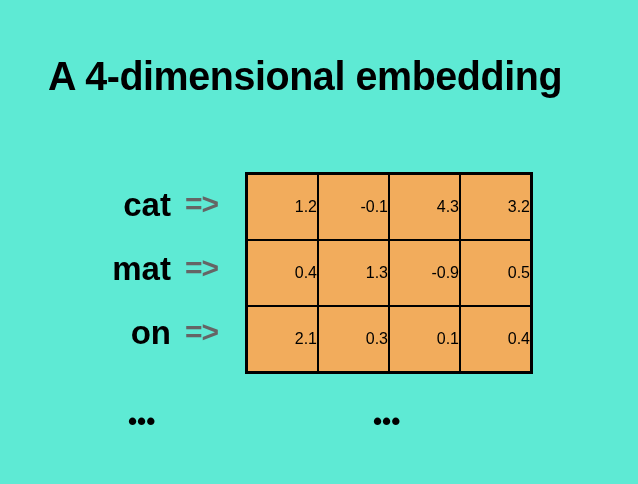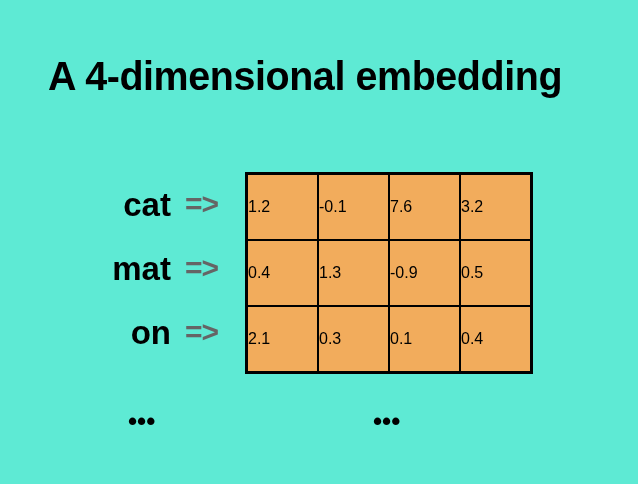--- a/index.html
+++ b/index.html
@@ -92,21 +92,21 @@
     border-collapse: collapse;
     table-layout: fixed;
     border: 3px solid #000000;
     background: #F2AC5C;
   }
   #matrix td {
     width: 69px;
     height: 64px;
     border: 2px solid #000000;
     background: #F2AC5C;
-    text-align: left;
+    text-align: right;
     vertical-align: middle;
     font-family: "Liberation Sans", sans-serif;
     font-weight: normal;
     font-size: 16px;
     line-height: 18px;
     color: #000000;
     padding: 0;
   }
 
   
@@ -149,21 +149,21 @@
         <span class="label-arrow">=&gt;</span>
       </div>
 
     </div>
 
     <table id="matrix">
       <tbody>
         <tr>
           <td>1.2</td>
           <td>-0.1</td>
-          <td>7.6</td>
+          <td>4.3</td>
           <td>3.2</td>
         </tr>
         <tr>
           <td>0.4</td>
           <td>1.3</td>
           <td>-0.9</td>
           <td>0.5</td>
         </tr>
         <tr>
           <td>2.1</td>

